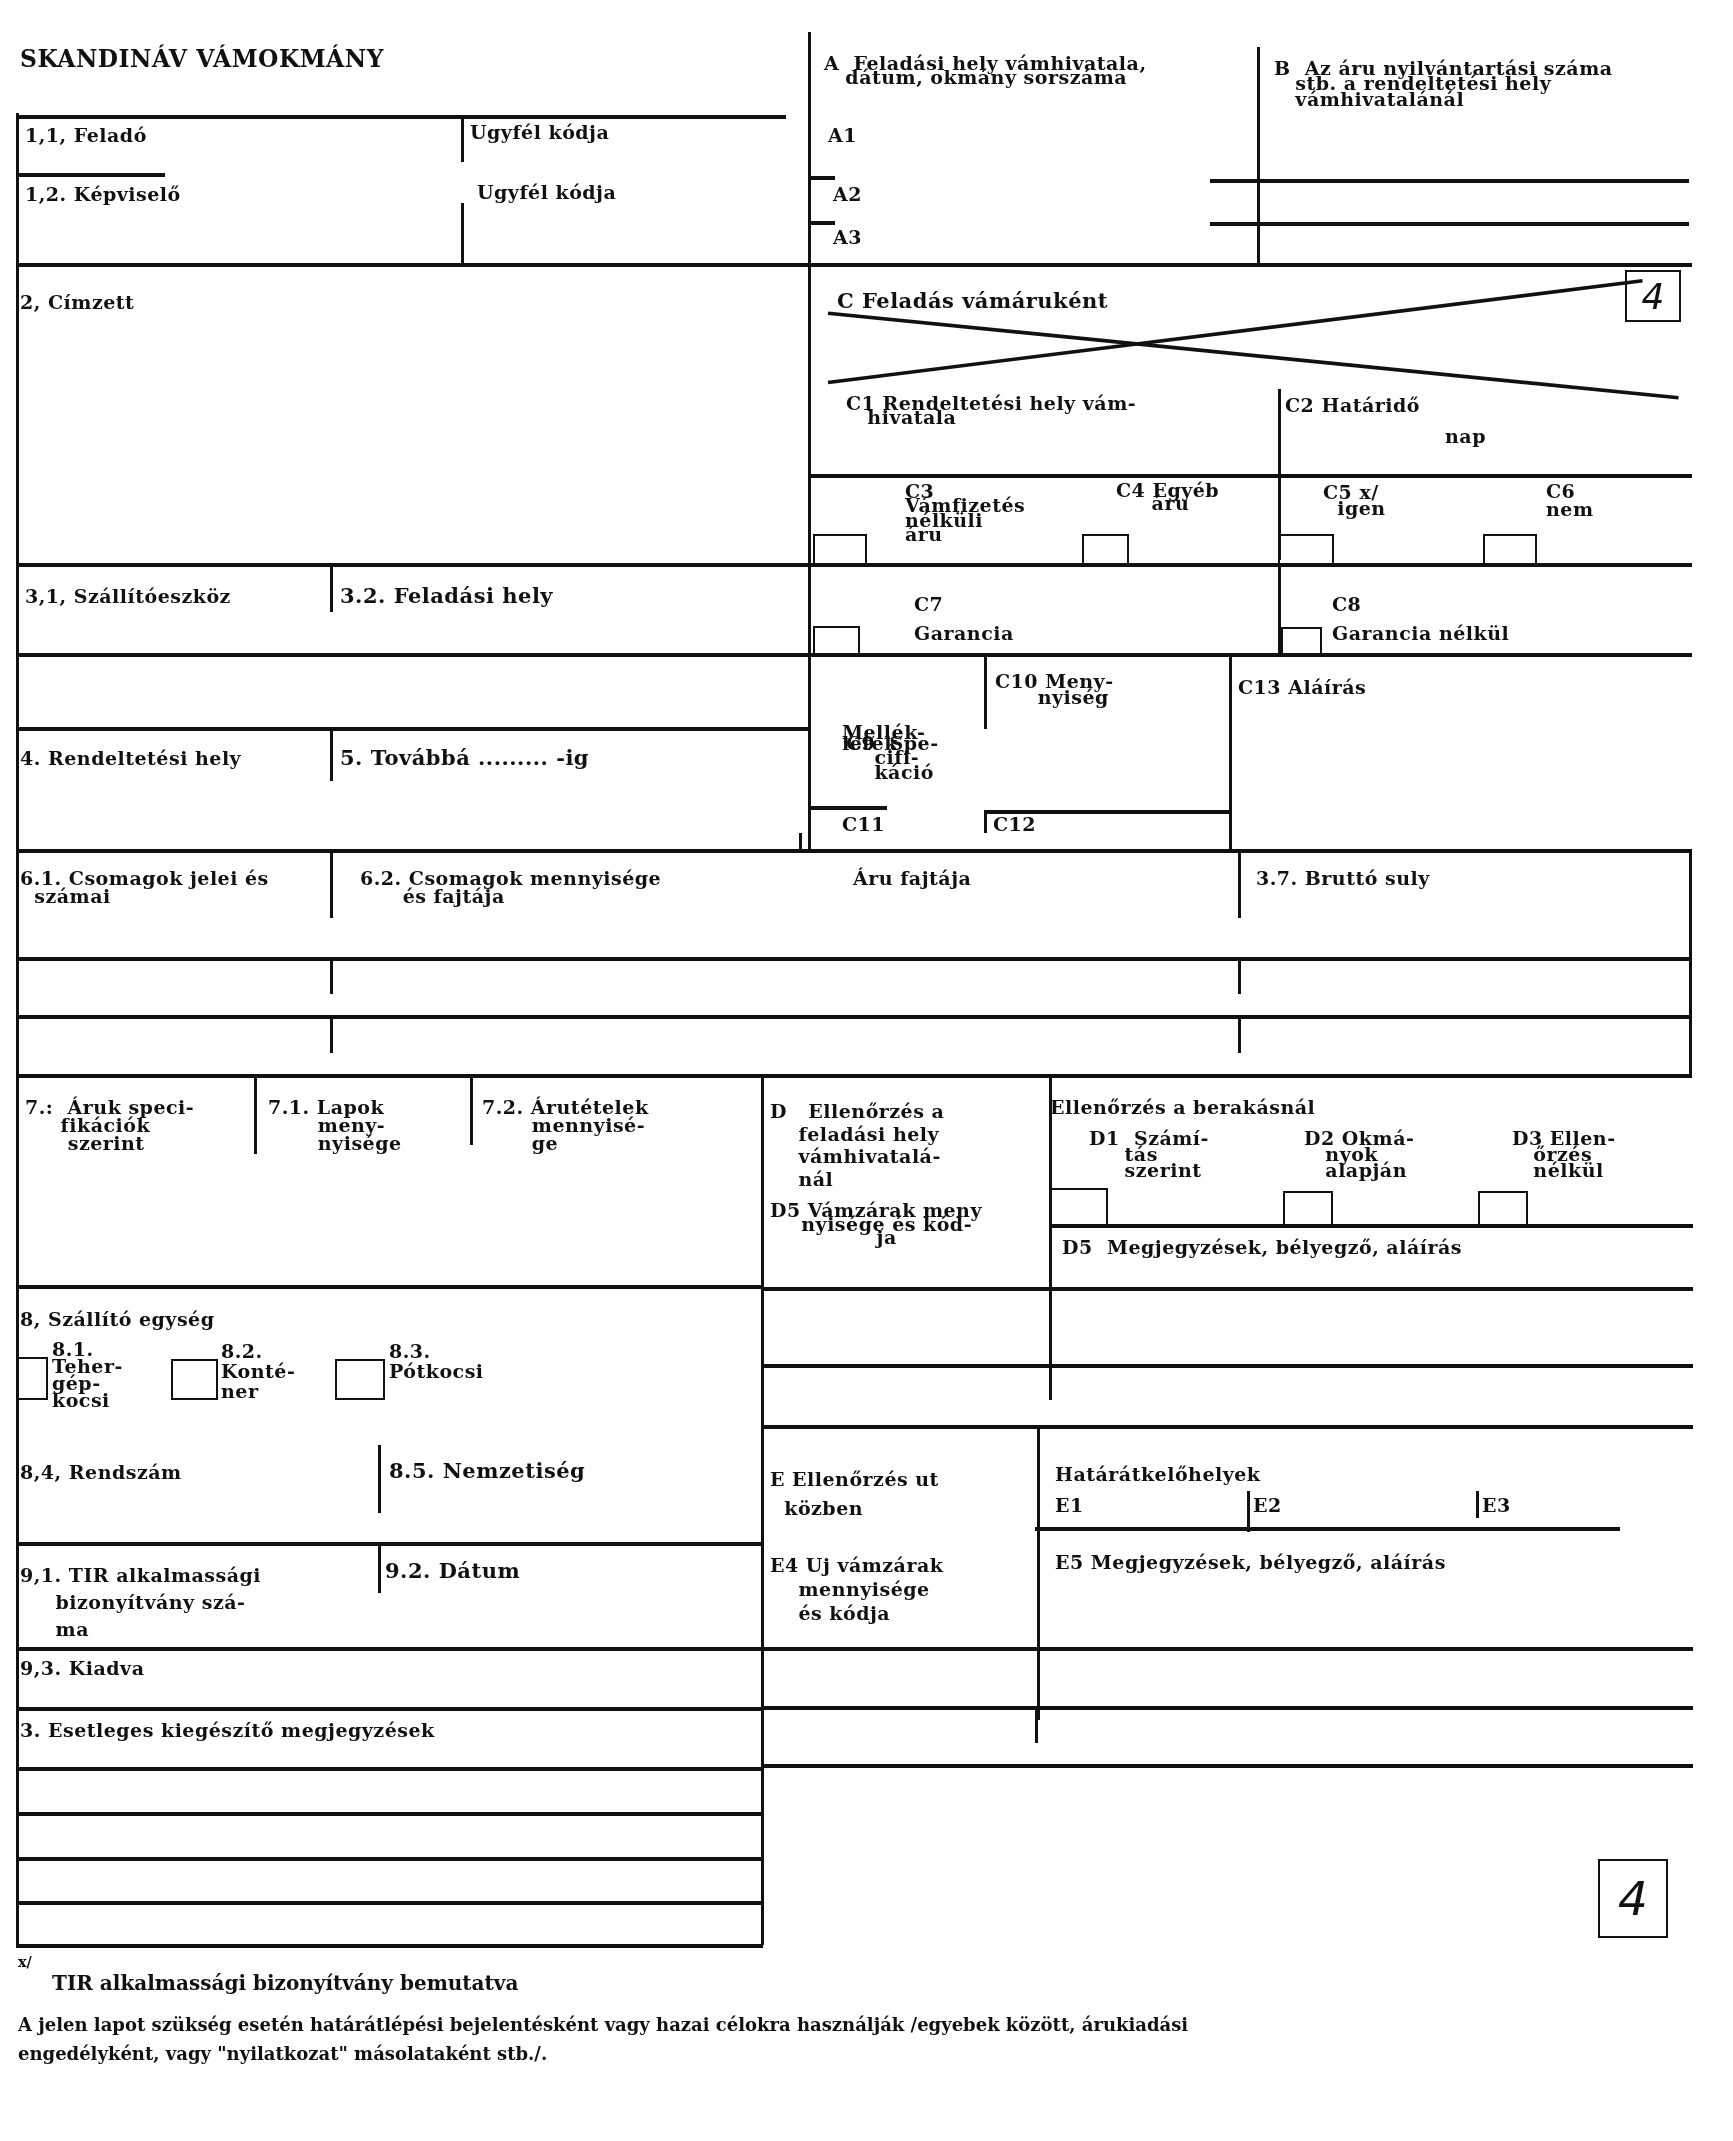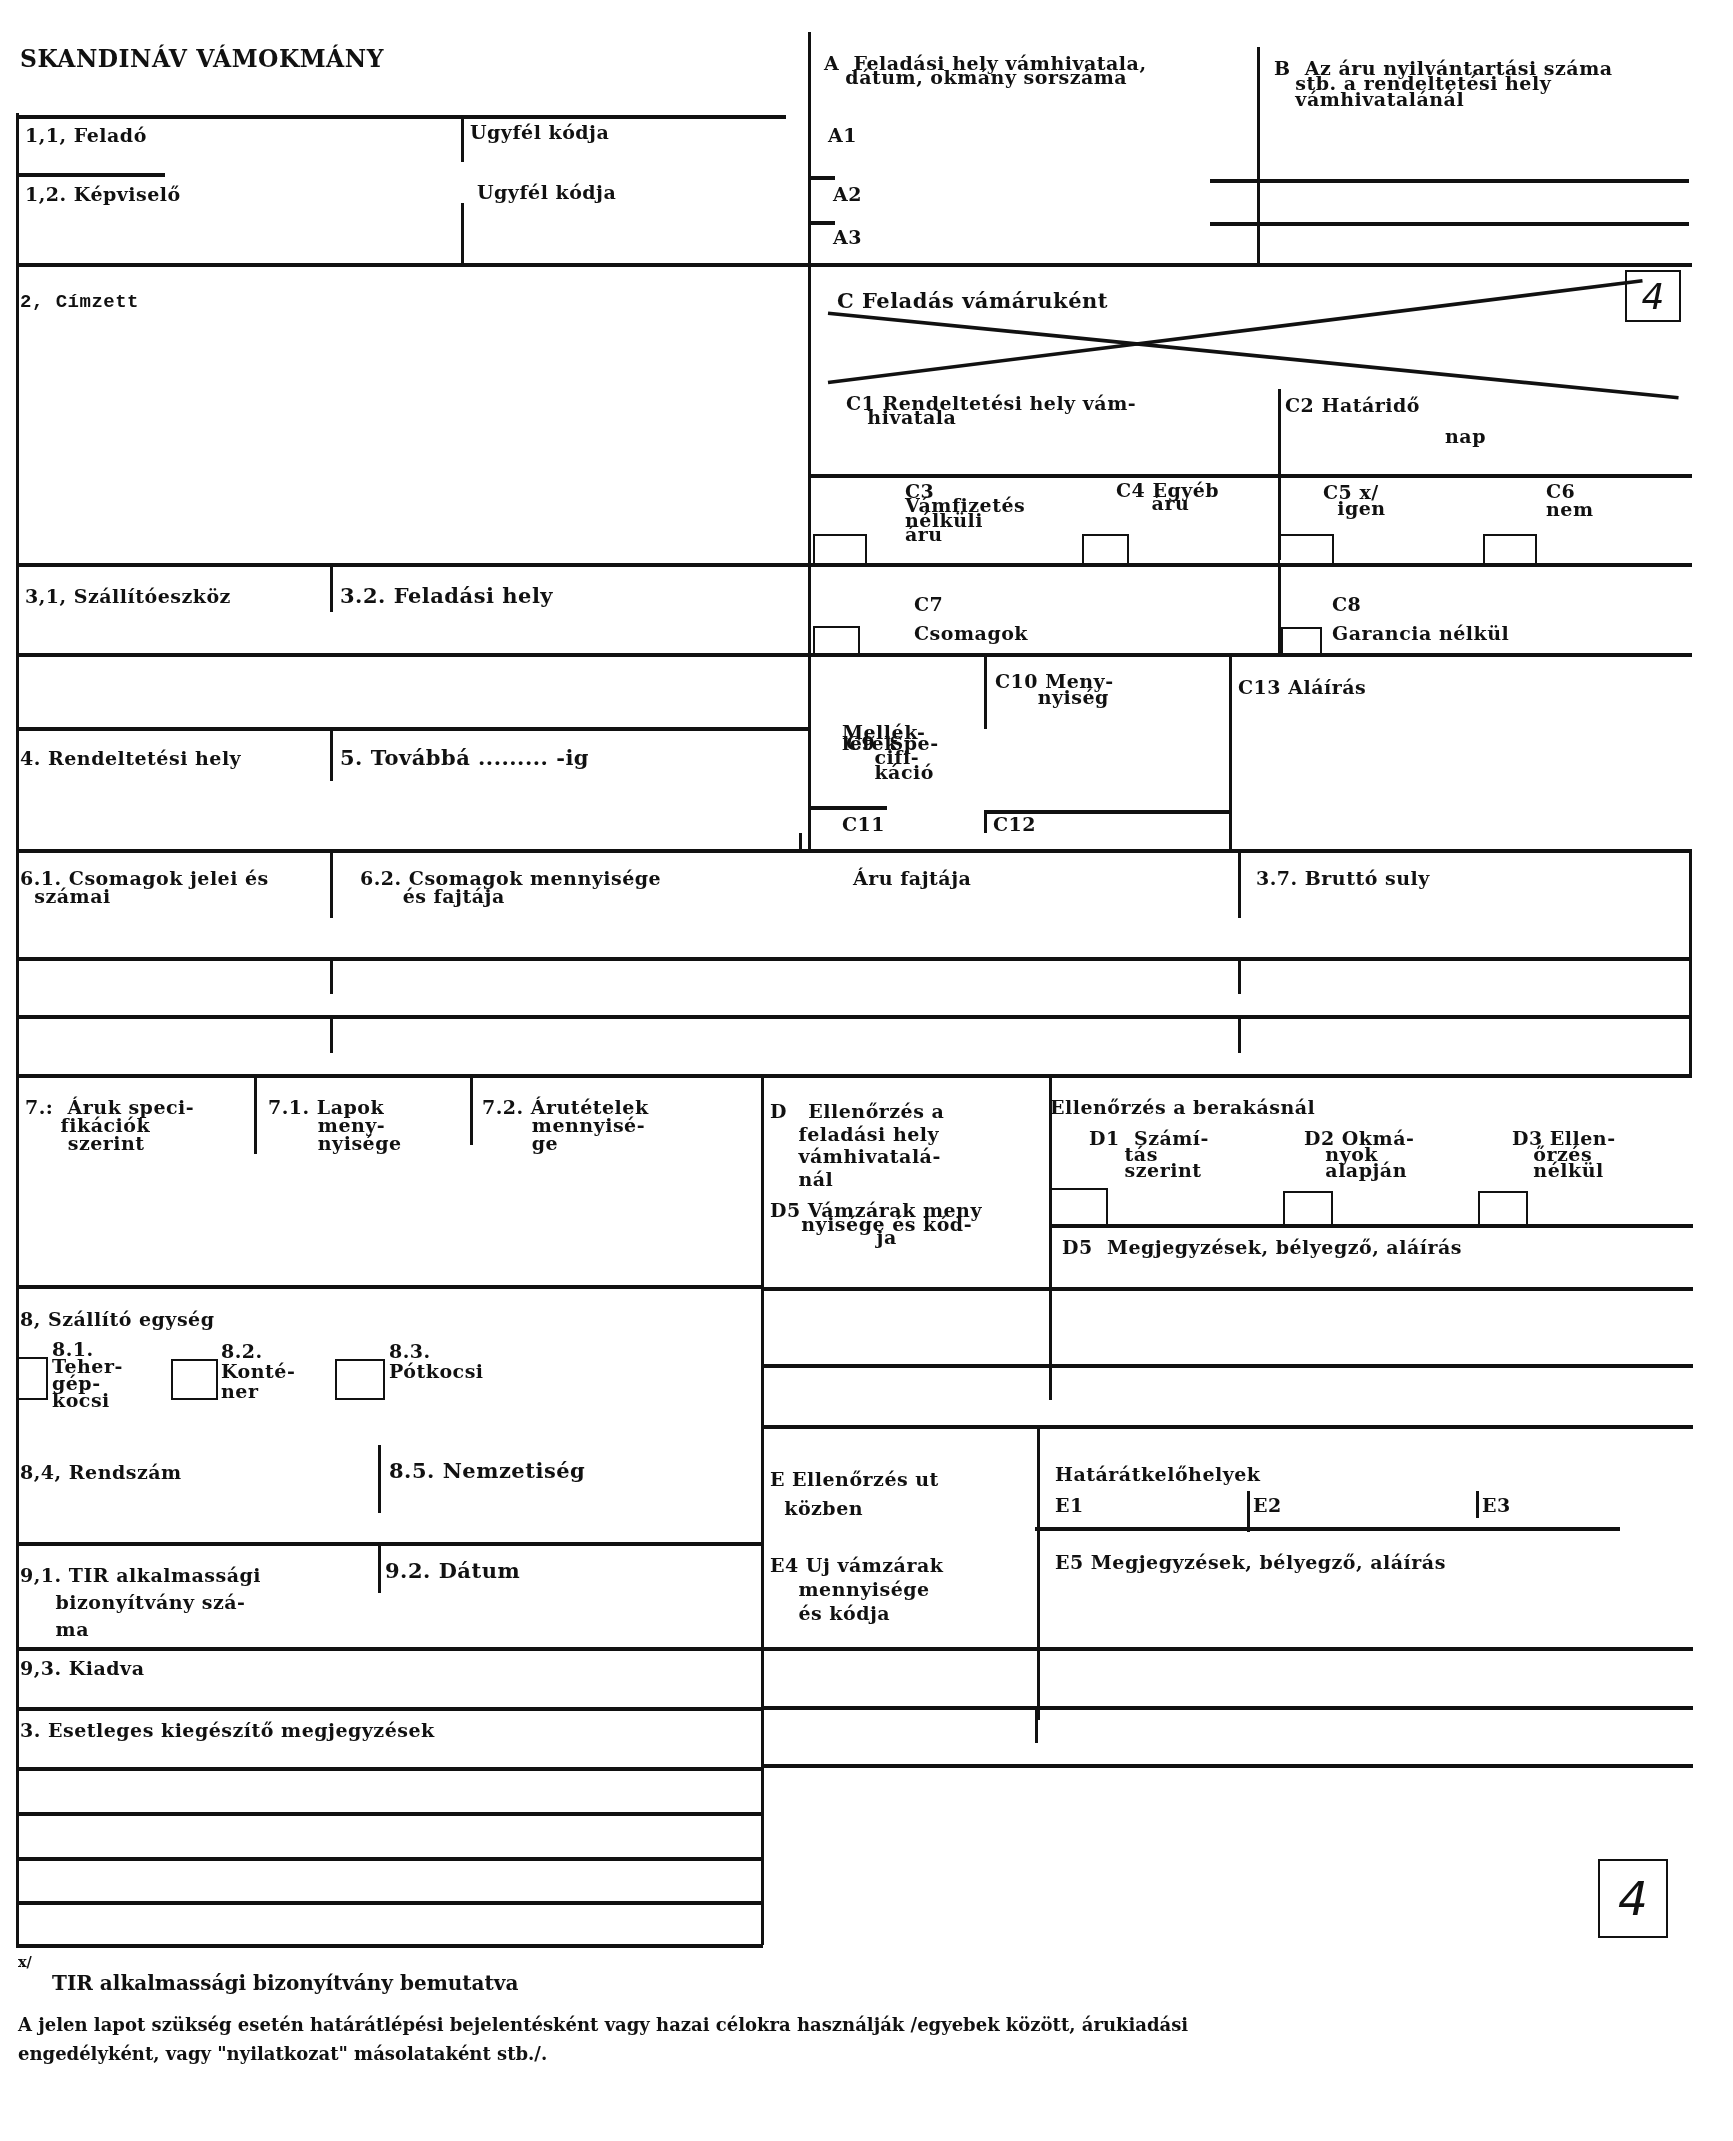--- a/index.html
+++ b/index.html
@@ -29,21 +29,21 @@
 <div class="h" style="left:16px;top:173px;width:149px;"></div>
 <div class="h" style="left:16px;top:263px;width:1676px;"></div>
 <div class="v" style="left:461px;top:115px;height:47px;"></div>
 <div class="v" style="left:461px;top:203px;height:61px;"></div>
 
 <div class="l sm" style="left:25px;top:126px;">1,1, Feladó</div>
 <div class="l sm" style="left:470px;top:123px;">Ugyfél kódja</div>
 <div class="l sm" style="left:25px;top:185px;">1,2. Képviselő</div>
 <div class="l sm" style="left:477px;top:183px;">Ugyfél kódja</div>
 
-<div class="l sm" style="left:20px;top:293px;font-family:Liberation Mono, monospace;">2, Címzett</div>
+<div class="l sm" style="left:20px;top:293px;">2, Címzett</div>
 
 <div class="h" style="left:16px;top:563px;width:1676px;"></div>
 <div class="v" style="left:330px;top:567px;height:45px;"></div>
 <div class="l sm" style="left:25px;top:587px;">3,1, Szállítóeszköz</div>
 <div class="l" style="left:340px;top:585px;">3.2. Feladási hely</div>
 
 <div class="h" style="left:16px;top:653px;width:1676px;"></div>
 <div class="h" style="left:16px;top:727px;width:792px;"></div>
 <div class="v" style="left:330px;top:731px;height:50px;"></div>
 <div class="l sm" style="left:20px;top:749px;">4. Rendeltetési hely</div>
@@ -153,21 +153,21 @@
      áru</div>
 <div class="box" style="left:1082px;top:534px;width:47px;height:29px;"></div>
 <div class="l sm" style="left:1323px;top:484px;line-height:16px;">C5 x/
   igen</div>
 <div class="box" style="left:1278px;top:534px;width:56px;height:29px;"></div>
 <div class="l sm" style="left:1546px;top:482px;line-height:18px;">C6
 nem</div>
 <div class="box" style="left:1483px;top:534px;width:54px;height:29px;"></div>
 
 <div class="l sm" style="left:914px;top:590px;line-height:29px;">C7
-Csomagok</div>
+Garancia</div>
 <div class="box" style="left:813px;top:626px;width:47px;height:29px;"></div>
 <div class="v" style="left:1278px;top:567px;height:86px;"></div>
 <div class="l sm" style="left:1332px;top:590px;line-height:29px;">C8
 Garancia nélkül</div>
 <div class="box" style="left:1281px;top:627px;width:41px;height:27px;"></div>
 
 <div class="l sm" style="left:842px;top:680px;line-height:10.8px;margin-top:47px;">Mellék-
 letek</div>
 <div class="v" style="left:984px;top:657px;height:72px;"></div>
 <div class="l sm" style="left:995px;top:673px;line-height:16px;">C10 Meny-

